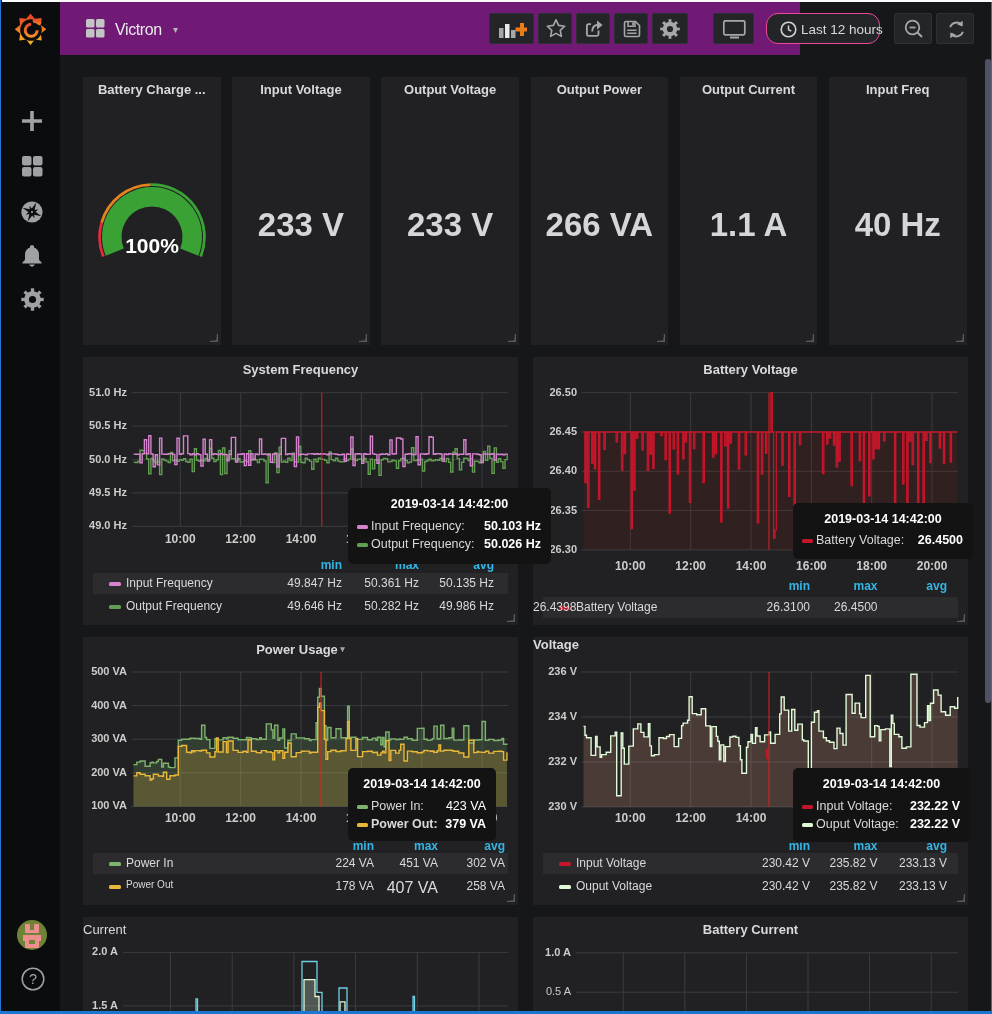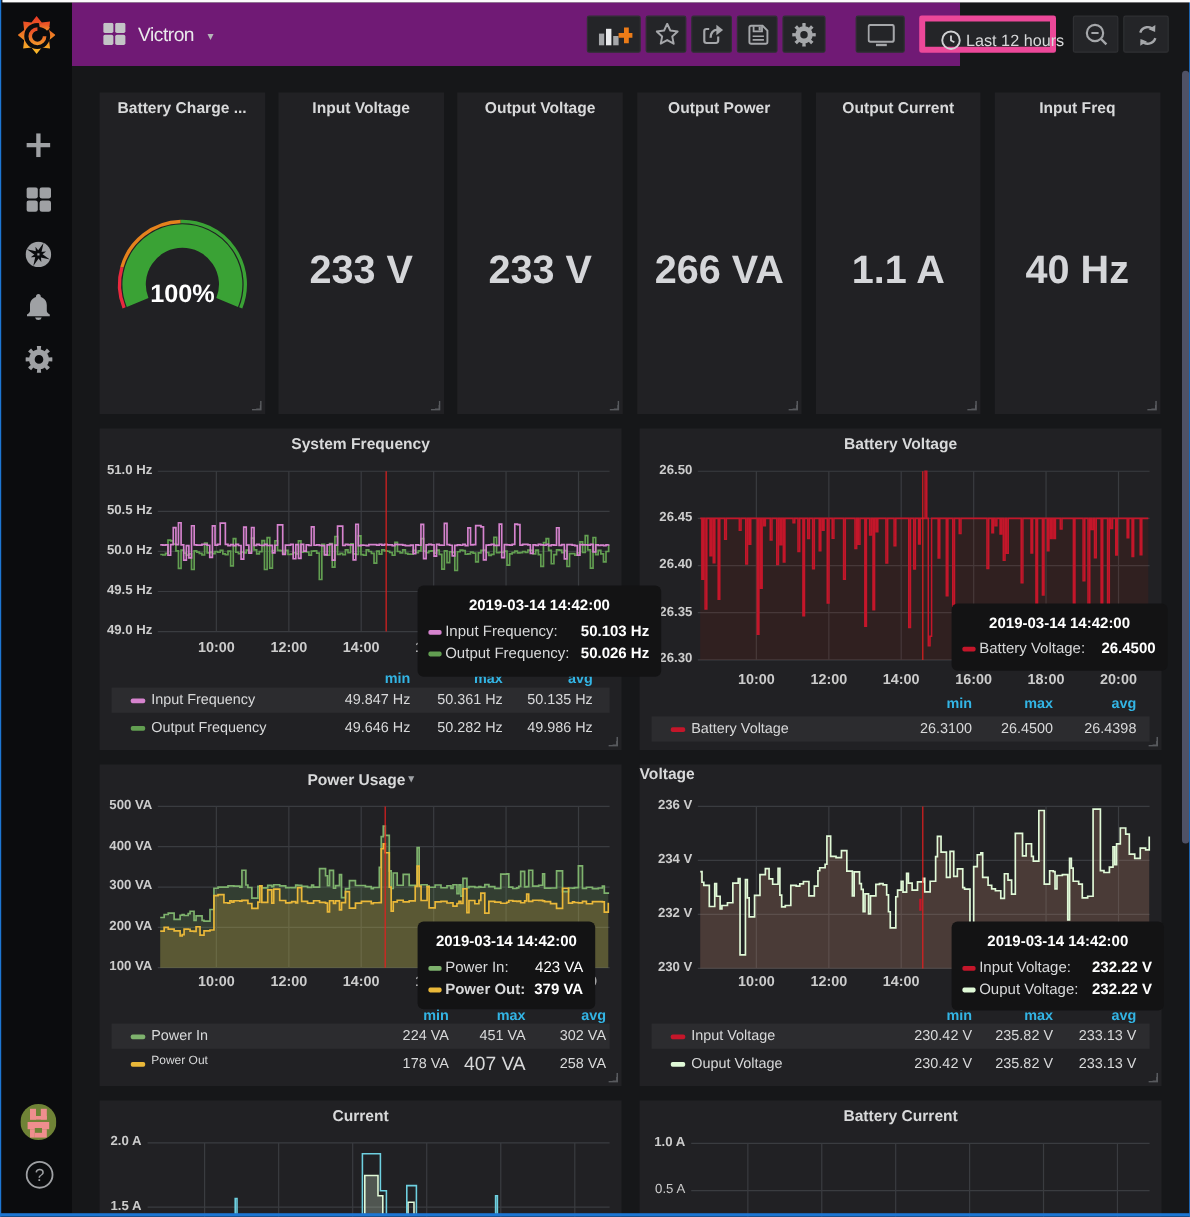--- a/index.html
+++ b/index.html
@@ -115,21 +115,21 @@
         <svg style="position:absolute;left:6px;top:4px" width="22" height="22">
           <path d="M20.8,11.0L20.8,11.3L20.8,11.5L20.8,11.8L20.7,12.0L20.7,12.3L20.7,12.5L18.1,12.3L18.0,12.5L18.0,12.7L18.0,12.9L17.9,13.0L17.8,13.2L17.8,13.4L17.7,13.6L17.7,13.8L17.6,13.9L17.5,14.1L17.4,14.3L17.3,14.4L17.2,14.6L17.1,14.8L17.0,14.9L16.9,15.1L18.9,16.8L18.8,17.0L18.6,17.2L18.5,17.4L18.3,17.6L18.1,17.7L17.9,17.9L17.7,18.1L17.6,18.3L17.4,18.5L17.2,18.6L17.0,18.8L16.8,18.9L15.1,16.9L14.9,17.0L14.8,17.1L14.6,17.2L14.4,17.3L14.3,17.4L14.1,17.5L13.9,17.6L13.8,17.7L13.6,17.7L13.4,17.8L13.2,17.8L13.0,17.9L12.9,18.0L12.7,18.0L12.5,18.0L12.3,18.1L12.5,20.7L12.3,20.7L12.0,20.7L11.8,20.8L11.5,20.8L11.3,20.8L11.0,20.8L10.7,20.8L10.5,20.8L10.2,20.8L10.0,20.7L9.7,20.7L9.5,20.7L9.7,18.1L9.5,18.0L9.3,18.0L9.1,18.0L9.0,17.9L8.8,17.8L8.6,17.8L8.4,17.7L8.2,17.7L8.1,17.6L7.9,17.5L7.7,17.4L7.6,17.3L7.4,17.2L7.2,17.1L7.1,17.0L6.9,16.9L5.2,18.9L5.0,18.8L4.8,18.6L4.6,18.5L4.4,18.3L4.3,18.1L4.1,17.9L3.9,17.7L3.7,17.6L3.5,17.4L3.4,17.2L3.2,17.0L3.1,16.8L5.1,15.1L5.0,14.9L4.9,14.8L4.8,14.6L4.7,14.4L4.6,14.3L4.5,14.1L4.4,13.9L4.3,13.8L4.3,13.6L4.2,13.4L4.2,13.2L4.1,13.0L4.0,12.9L4.0,12.7L4.0,12.5L3.9,12.3L1.3,12.5L1.3,12.3L1.3,12.0L1.2,11.8L1.2,11.5L1.2,11.3L1.2,11.0L1.2,10.7L1.2,10.5L1.2,10.2L1.3,10.0L1.3,9.7L1.3,9.5L3.9,9.7L4.0,9.5L4.0,9.3L4.0,9.1L4.1,9.0L4.2,8.8L4.2,8.6L4.3,8.4L4.3,8.2L4.4,8.1L4.5,7.9L4.6,7.7L4.7,7.6L4.8,7.4L4.9,7.2L5.0,7.1L5.1,6.9L3.1,5.2L3.2,5.0L3.4,4.8L3.5,4.6L3.7,4.4L3.9,4.3L4.1,4.1L4.3,3.9L4.4,3.7L4.6,3.5L4.8,3.4L5.0,3.2L5.2,3.1L6.9,5.1L7.1,5.0L7.2,4.9L7.4,4.8L7.6,4.7L7.7,4.6L7.9,4.5L8.1,4.4L8.2,4.3L8.4,4.3L8.6,4.2L8.8,4.2L9.0,4.1L9.1,4.0L9.3,4.0L9.5,4.0L9.7,3.9L9.5,1.3L9.7,1.3L10.0,1.3L10.2,1.2L10.5,1.2L10.7,1.2L11.0,1.2L11.3,1.2L11.5,1.2L11.8,1.2L12.0,1.3L12.3,1.3L12.5,1.3L12.3,3.9L12.5,4.0L12.7,4.0L12.9,4.0L13.0,4.1L13.2,4.2L13.4,4.2L13.6,4.3L13.8,4.3L13.9,4.4L14.1,4.5L14.3,4.6L14.4,4.7L14.6,4.8L14.8,4.9L14.9,5.0L15.1,5.1L16.8,3.1L17.0,3.2L17.2,3.4L17.4,3.5L17.6,3.7L17.7,3.9L17.9,4.1L18.1,4.3L18.3,4.4L18.5,4.6L18.6,4.8L18.8,5.0L18.9,5.2L16.9,6.9L17.0,7.1L17.1,7.2L17.2,7.4L17.3,7.6L17.4,7.7L17.5,7.9L17.6,8.1L17.7,8.2L17.7,8.4L17.8,8.6L17.8,8.8L17.9,9.0L18.0,9.1L18.0,9.3L18.0,9.5L18.1,9.7L20.7,9.5L20.7,9.7L20.7,10.0L20.8,10.2L20.8,10.5L20.8,10.7L20.8,11.0ZM14.1,11.0 A3.1,3.1 0 1 0 7.9,11.0 A3.1,3.1 0 1 0 14.1,11.0 Z" fill="#a5a7aa" fill-rule="evenodd"></path>
         </svg>
       </div>
       <div style="position:absolute;left:653px;top:11px;width:41px;height:31px;background:#242528;border:1px solid #2f3033;border-radius:2px;box-sizing:border-box">
         <svg style="position:absolute;left:9px;top:6px" width="23" height="19">
           <rect x="0.8" y="0.8" width="21" height="14" rx="1.5" fill="none" stroke="#a5a7aa" stroke-width="1.7"></rect>
           <rect x="7" y="16.5" width="9" height="2" fill="#a5a7aa"></rect>
         </svg>
       </div>
-      <div style="position:absolute;left:706px;top:11px;width:114px;height:31px;background:#242528;border:5px solid #ec4899;border-radius:2px;box-sizing:border-box">
+      <div style="position:absolute;left:706px;top:11px;width:114px;height:31px;background:#242528;border:1px solid #ec4899;border-radius:12px;box-sizing:border-box">
         <svg style="position:absolute;left:13px;top:7px" width="17" height="17">
           <circle cx="8.5" cy="8.5" r="7.3" fill="none" stroke="#d0d1d3" stroke-width="1.6"></circle>
           <path d="M8.5,4.6 V8.7 L11.3,10.2" fill="none" stroke="#d0d1d3" stroke-width="1.5"></path>
         </svg>
         <div style="position:absolute;left:34px;top:8px;font-size:13.5px;color:#d8d9da;white-space:nowrap">Last 12 hours</div>
       </div>
       <div style="position:absolute;left:834px;top:11px;width:38px;height:31px;background:#242528;border:1px solid #2f3033;border-radius:2px;box-sizing:border-box">
         <svg style="position:absolute;left:9px;top:5px" width="21" height="21">
           <circle cx="8.5" cy="8.5" r="6.8" fill="none" stroke="#a5a7aa" stroke-width="1.8"></circle>
           <line x1="5.5" y1="8.5" x2="11.5" y2="8.5" stroke="#a5a7aa" stroke-width="1.8"></line>
@@ -278,21 +278,21 @@
         <div style="position:absolute;left:313.7px;top:201.8px;width:50px;text-align:center;font-size:12px;color:#ccc;font-weight:bold">18:00</div>
         <div style="position:absolute;left:374.1px;top:201.8px;width:50px;text-align:center;font-size:12px;color:#ccc;font-weight:bold">20:00</div>
         <div style="position:absolute;left:10px;width:415px;top:240.0px;height:21px;background:rgba(255,255,255,0.05)"></div>
         <div style="position:absolute;left:0;width:277px;top:222.0px;text-align:right;font-size:12px;font-weight:bold;color:#33b5e5">min</div>
         <div style="position:absolute;left:0;width:344.5px;top:222.0px;text-align:right;font-size:12px;font-weight:bold;color:#33b5e5">max</div>
         <div style="position:absolute;left:0;width:414px;top:222.0px;text-align:right;font-size:12px;font-weight:bold;color:#33b5e5">avg</div>
         <div style="position:absolute;left:26px;top:248.5px;width:12px;height:4px;border-radius:1.5px;background:#c4162a"></div>
         <div style="position:absolute;left:43px;top:242.5px;font-size:12px;color:#d8d9da;white-space:nowrap">Battery Voltage</div>
         <div style="position:absolute;left:0;width:277px;top:242.5px;text-align:right;font-size:12px;color:#d8d9da;white-space:nowrap">26.3100</div>
         <div style="position:absolute;left:0;width:344.5px;top:242.5px;text-align:right;font-size:12px;color:#d8d9da;white-space:nowrap">26.4500</div>
-        <div style="position:absolute;left:0;width:414px;top:242.5px;text-align:right;font-size:12px;color:#d8d9da;white-space:nowrap">26.4398</div>
+        <div style="position:absolute;left:0;width:414px;top:242.5px;font-size:12px;color:#d8d9da;white-space:nowrap">26.4398</div>
         <svg style="position:absolute;right:3px;bottom:3px" width="8" height="8">
           <path d="M7.5,0 V7.5 H0" fill="none" stroke="#585a5e" stroke-width="1.5"></path>
           <path d="M7,3.5 V7 H3.5" fill="none" stroke="#585a5e" stroke-width="1"></path>
         </svg>
       </div>
       <div style="position:absolute;left:83px;top:637px;width:435px;height:268px;background:#212124;">
         <div style="position:absolute;left:0;top:5px;width:100%;text-align:center;font-size:13px;font-weight:bold;color:#d8d9da;white-space:nowrap">Power Usage<span style="color:#9fa2a6;font-size:9px;vertical-align:2px">&nbsp;▾</span></div>
         <svg style="position:absolute;left:0;top:0" width="435" height="268">
           <line x1="48.5" y1="35.0" x2="425.0" y2="35.0" stroke="#3a3c40" stroke-width="1"></line>
           <line x1="48.5" y1="68.6" x2="425.0" y2="68.6" stroke="#3a3c40" stroke-width="1"></line>
@@ -383,21 +383,21 @@
         <div style="position:absolute;left:43px;top:242.0px;font-size:12px;color:#d8d9da;white-space:nowrap">Ouput Voltage</div>
         <div style="position:absolute;left:0;width:277px;top:242.0px;text-align:right;font-size:12px;color:#d8d9da;white-space:nowrap">230.42 V</div>
         <div style="position:absolute;left:0;width:344.5px;top:242.0px;text-align:right;font-size:12px;color:#d8d9da;white-space:nowrap">235.82 V</div>
         <div style="position:absolute;left:0;width:414px;top:242.0px;text-align:right;font-size:12px;color:#d8d9da;white-space:nowrap">233.13 V</div>
         <svg style="position:absolute;right:3px;bottom:3px" width="8" height="8">
           <path d="M7.5,0 V7.5 H0" fill="none" stroke="#585a5e" stroke-width="1.5"></path>
           <path d="M7,3.5 V7 H3.5" fill="none" stroke="#585a5e" stroke-width="1"></path>
         </svg>
       </div>
       <div style="position:absolute;left:83px;top:917px;width:435px;height:268px;background:#212124;">
-        <div style="position:absolute;left:0;top:5px;width:100%;text-align:center;font-size:13px;font-weight:bold;color:#d8d9da;white-space:nowrap">Current</div>
+        <div style="position:absolute;left:0;top:5px;width:100%;font-size:13px;font-weight:normal;color:#d8d9da;white-space:nowrap">Current</div>
         <svg style="position:absolute;left:0;top:0" width="435" height="268">
           <line x1="40" y1="35.4" x2="425.0" y2="35.4" stroke="#3a3c40" stroke-width="1"></line>
           <line x1="40" y1="88.9" x2="425.0" y2="88.9" stroke="#3a3c40" stroke-width="1"></line>
           <line x1="87.5" y1="35.4" x2="87.5" y2="142.0" stroke="#3a3c40" stroke-width="1"></line>
           <line x1="149.2" y1="35.4" x2="149.2" y2="142.0" stroke="#3a3c40" stroke-width="1"></line>
           <line x1="210.9" y1="35.4" x2="210.9" y2="142.0" stroke="#3a3c40" stroke-width="1"></line>
           <line x1="272.6" y1="35.4" x2="272.6" y2="142.0" stroke="#3a3c40" stroke-width="1"></line>
           <line x1="334.3" y1="35.4" x2="334.3" y2="142.0" stroke="#3a3c40" stroke-width="1"></line>
           <line x1="396.0" y1="35.4" x2="396.0" y2="142.0" stroke="#3a3c40" stroke-width="1"></line>
           <path d="M221,95 V62.6 H232 V79.5 H236 V95 Z" fill="rgba(224,249,215,0.25)" stroke="none"></path>

